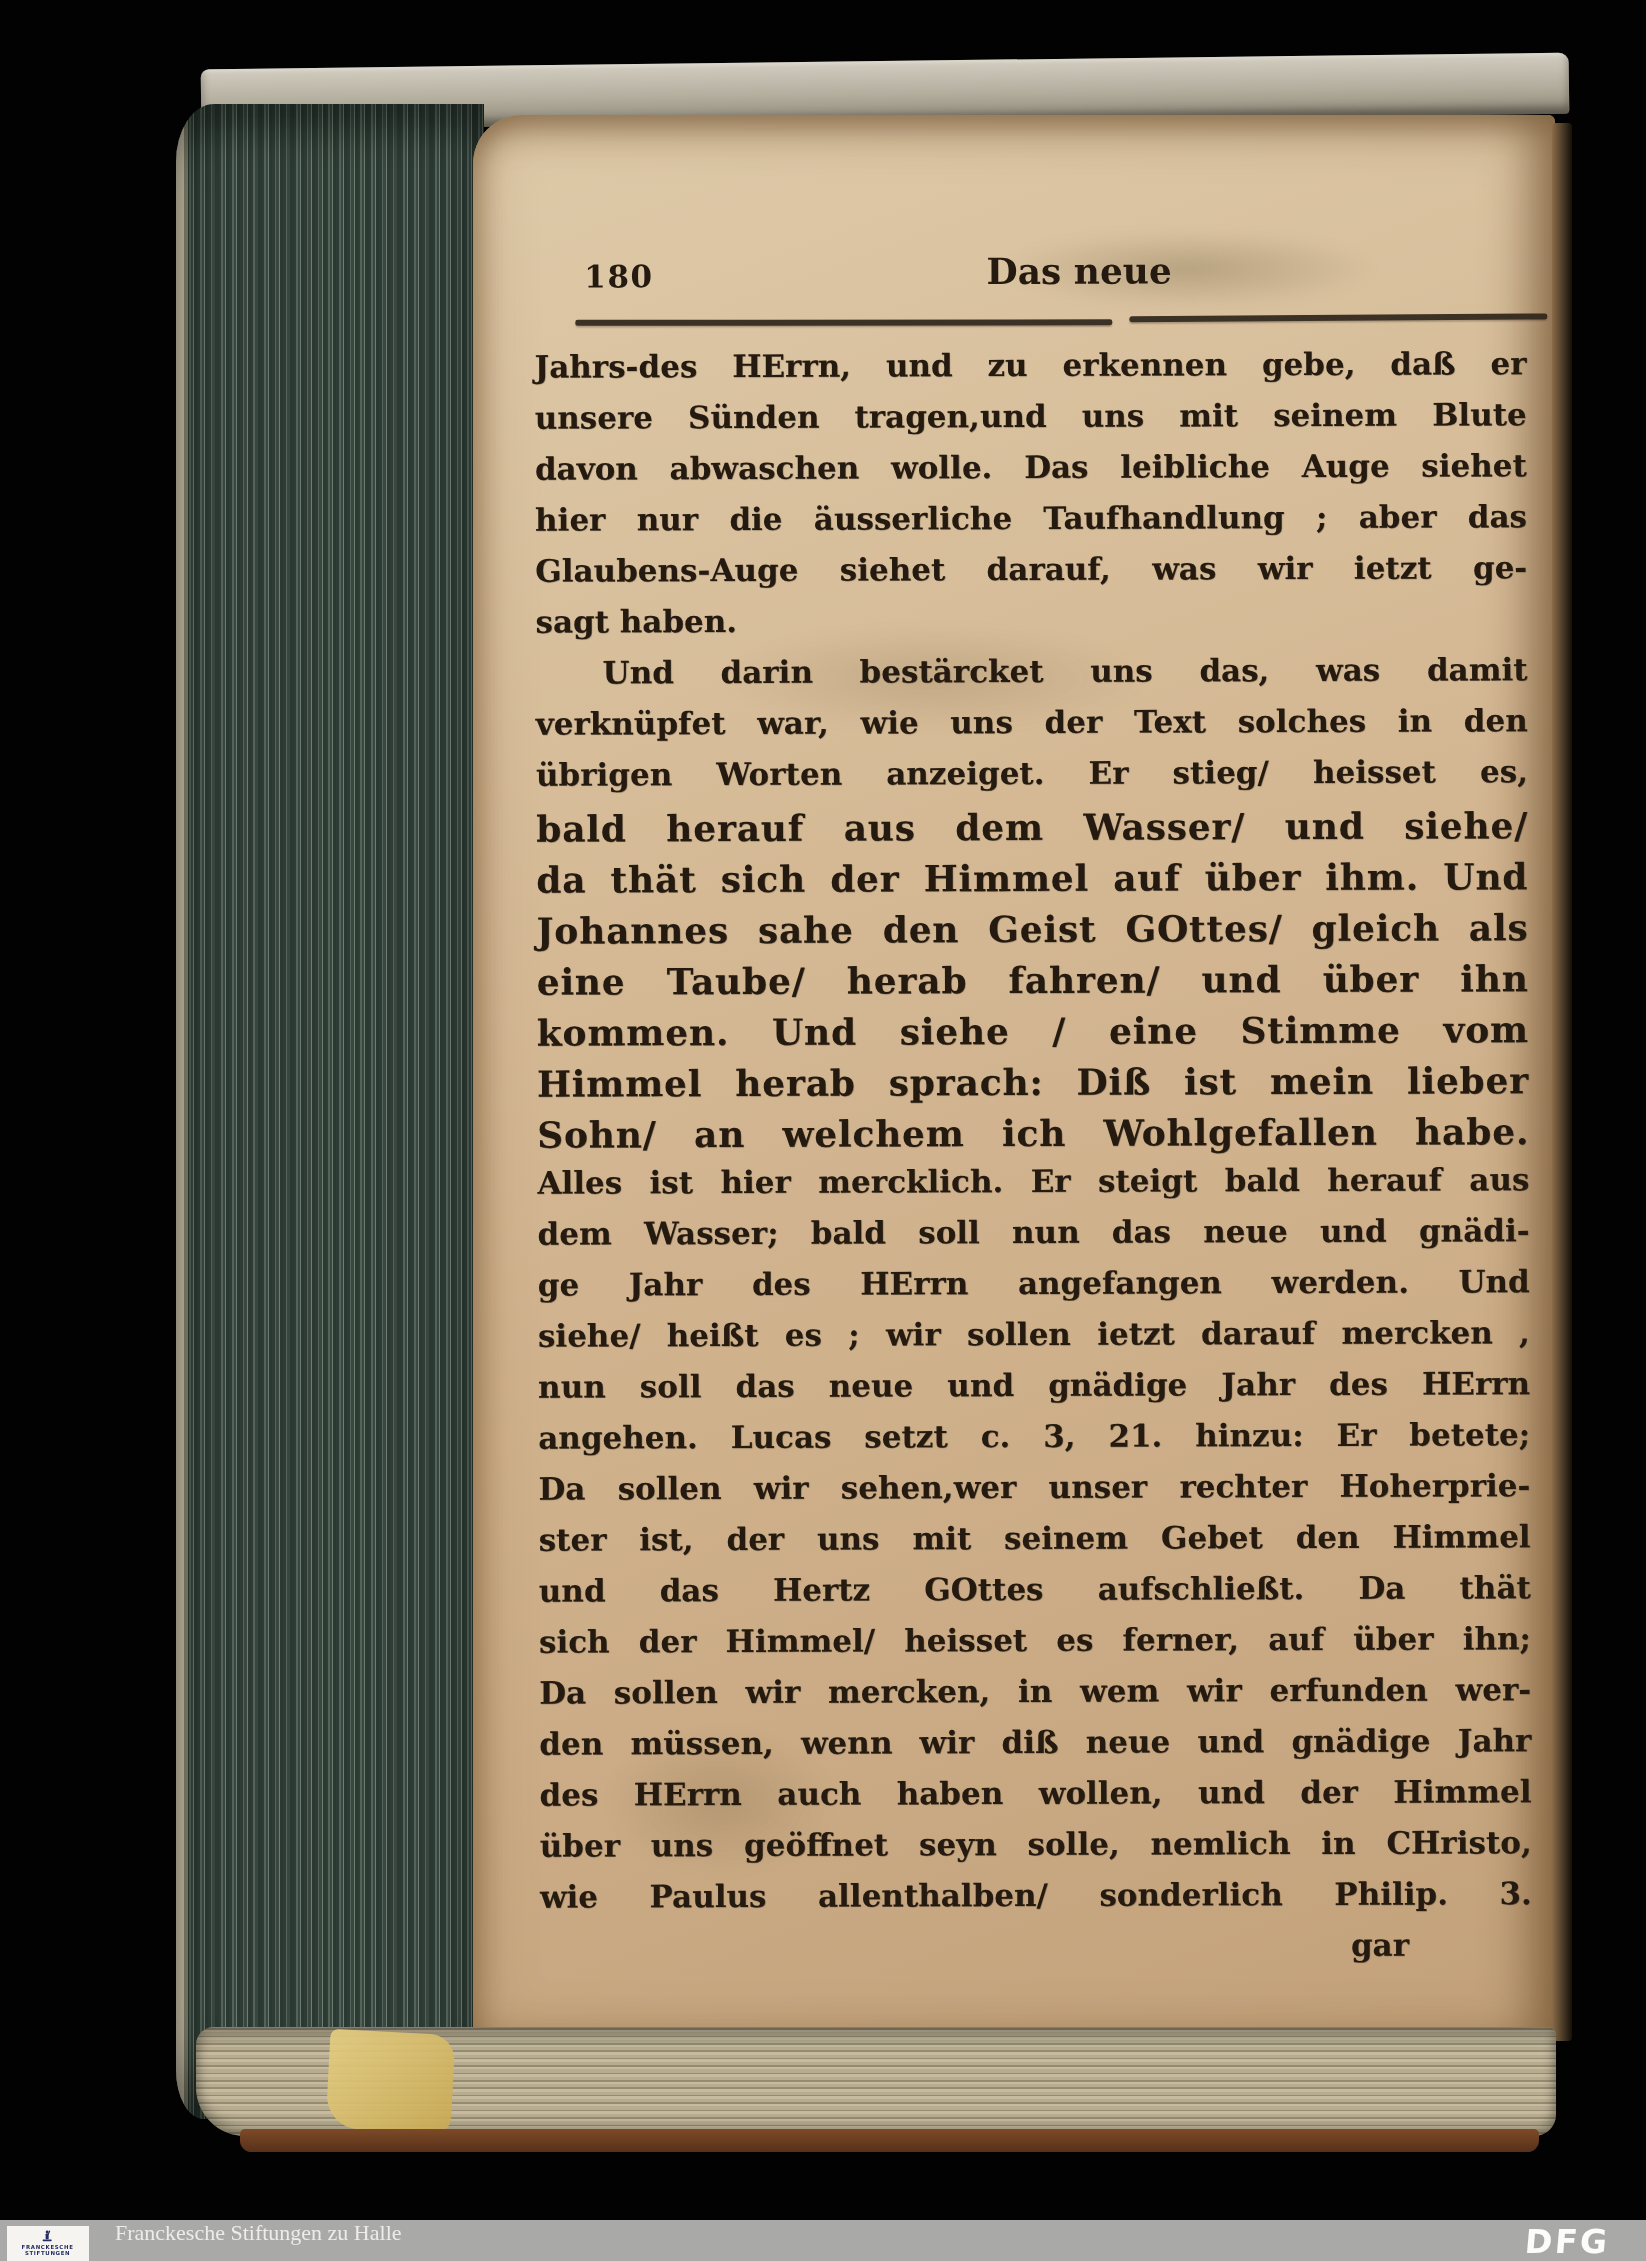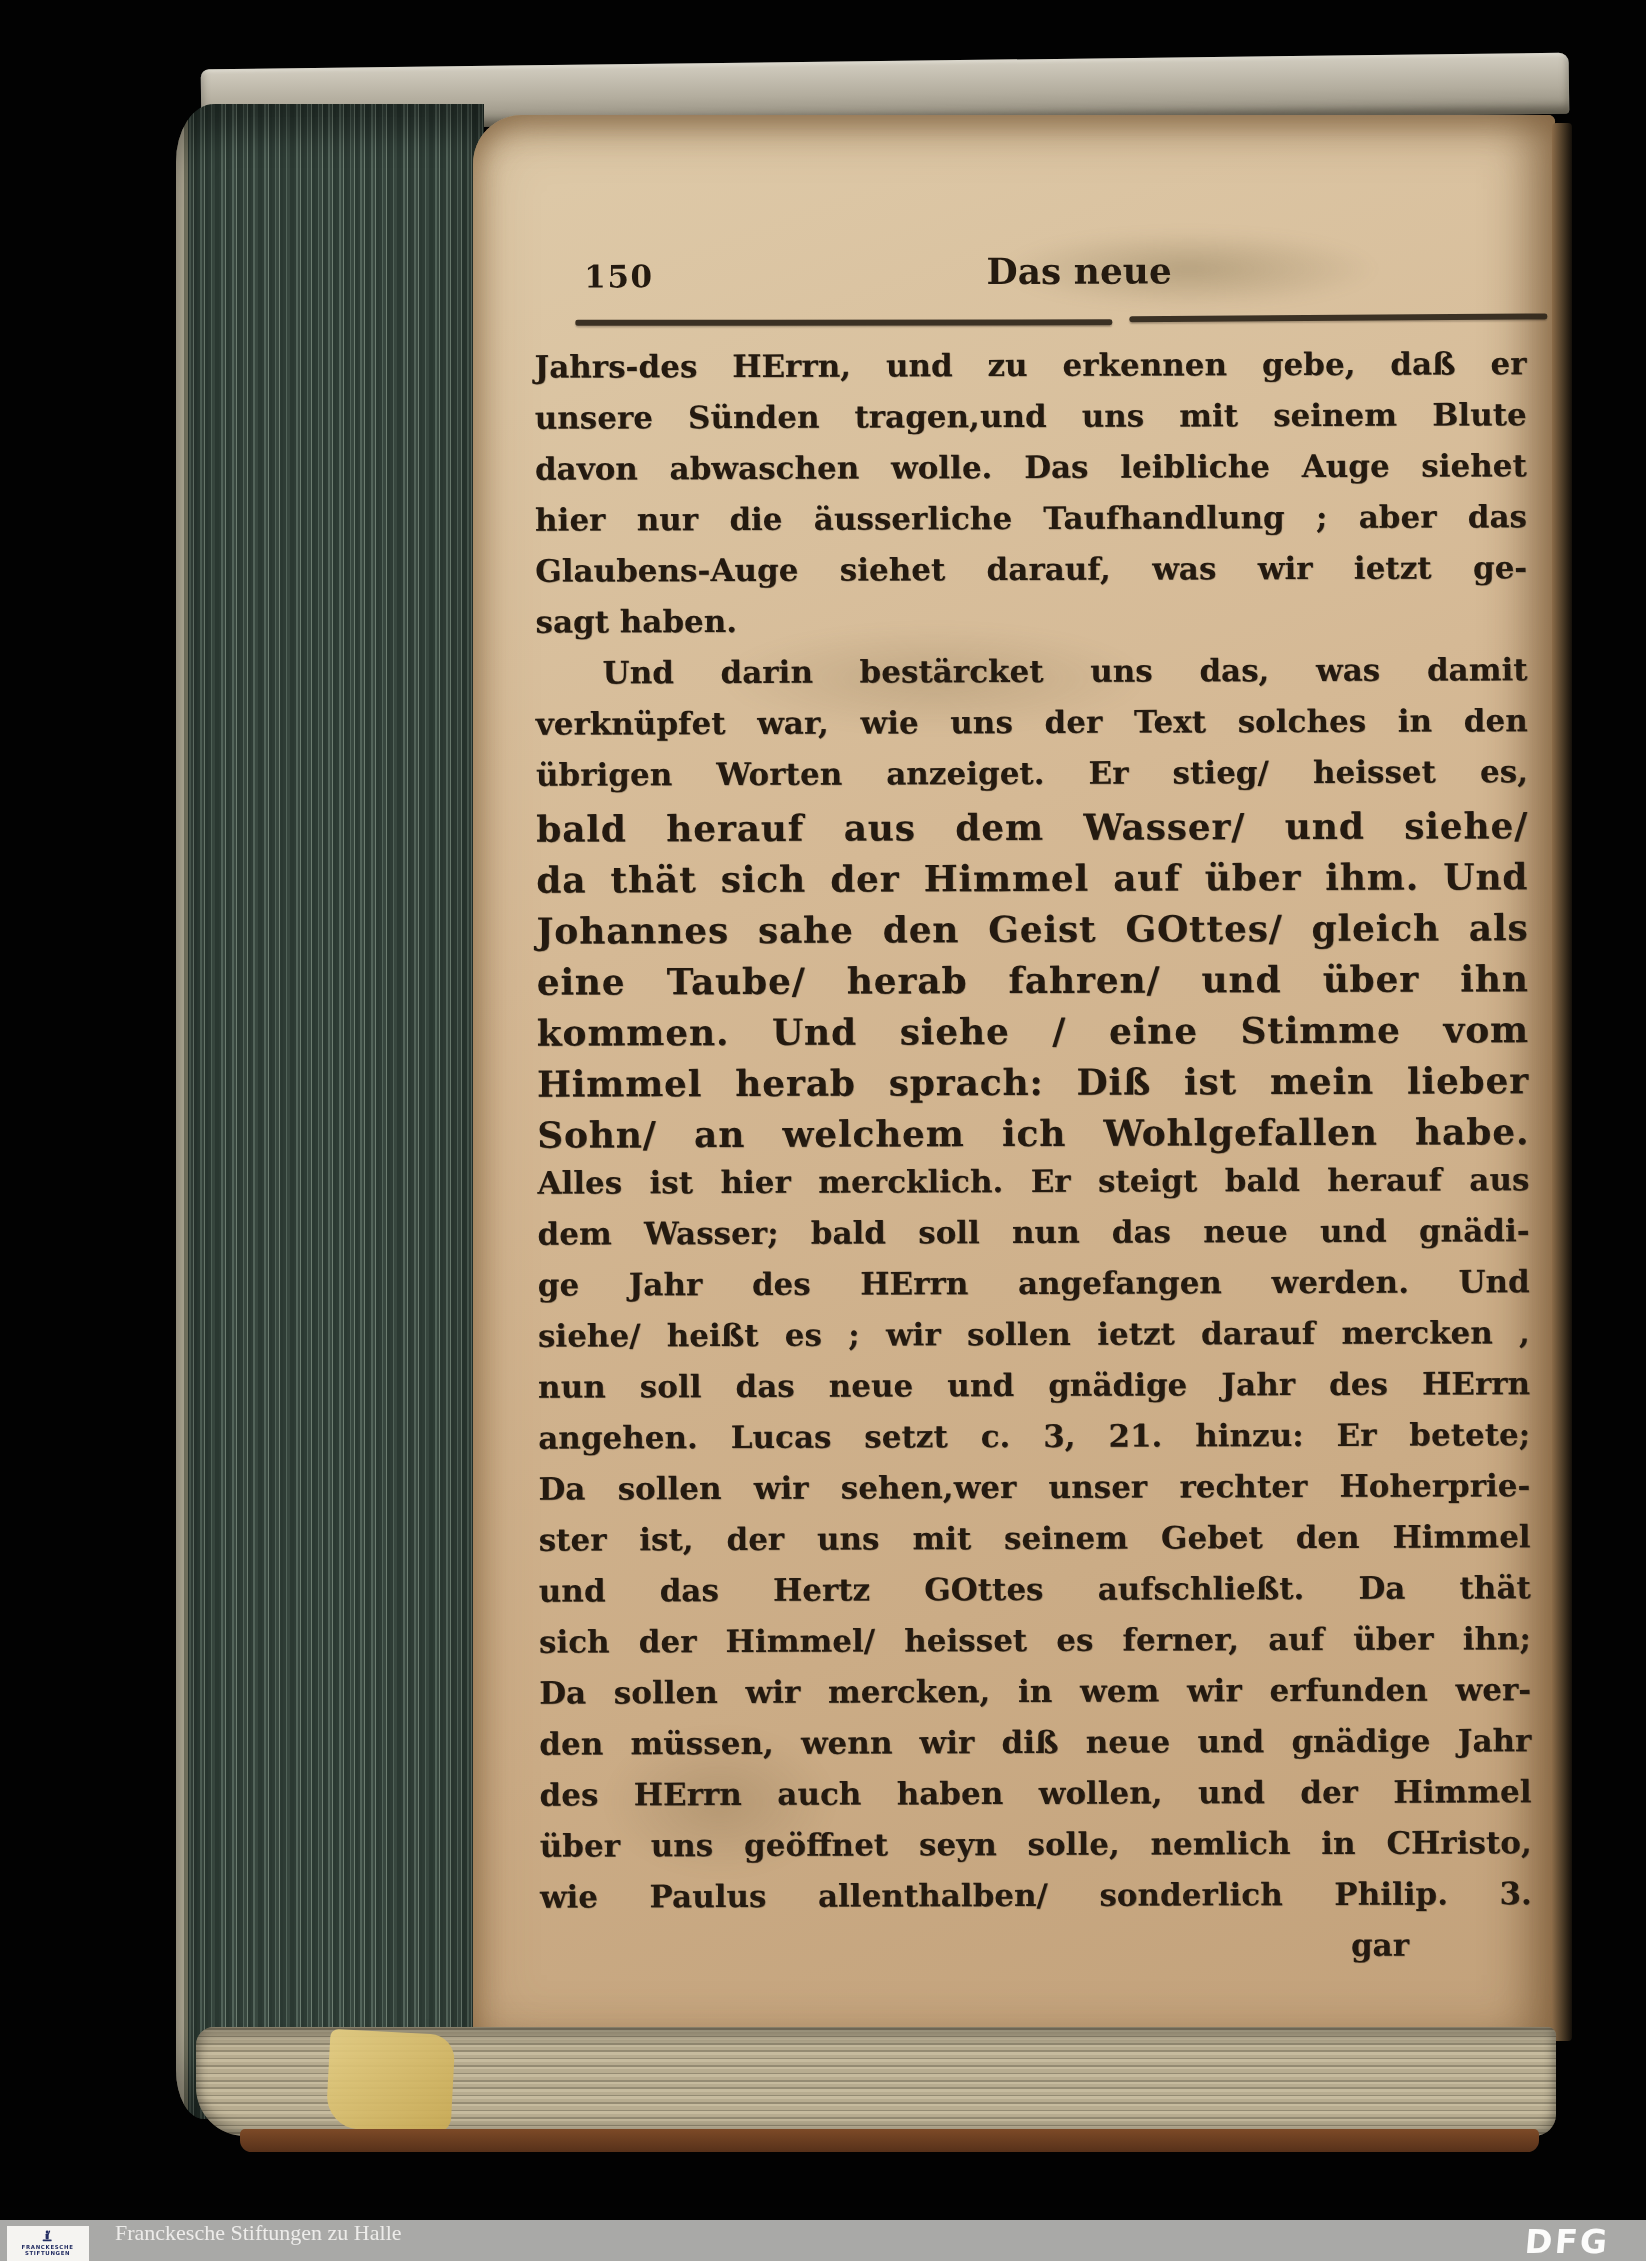--- a/index.html
+++ b/index.html
@@ -76,21 +76,21 @@
 <div class="scene">
 
   <div class="top-board"></div>
   <div class="left-edge"></div>
 
   <div class="page">
     <div class="stain s1"></div>
     <div class="stain s2"></div>
     <div class="stain s3"></div>
     <div class="content">
-      <div class="pagenum">150</div>
+      <div class="pagenum">180</div>
       <div class="runtitle">Das neue</div>
       <div class="rule r1"></div>
       <div class="rule r2"></div>
       <div class="body">
         <div class="line">Jahrs-des HErrn, und zu erkennen gebe, daß er</div>
         <div class="line">unsere Sünden tragen,und uns mit seinem Blute</div>
         <div class="line">davon abwaschen wolle. Das leibliche Auge siehet</div>
         <div class="line">hier nur die äusserliche Taufhandlung ; aber das</div>
         <div class="line">Glaubens-Auge siehet darauf, was wir ietzt ge-</div>
         <div class="line short">sagt haben.</div>

